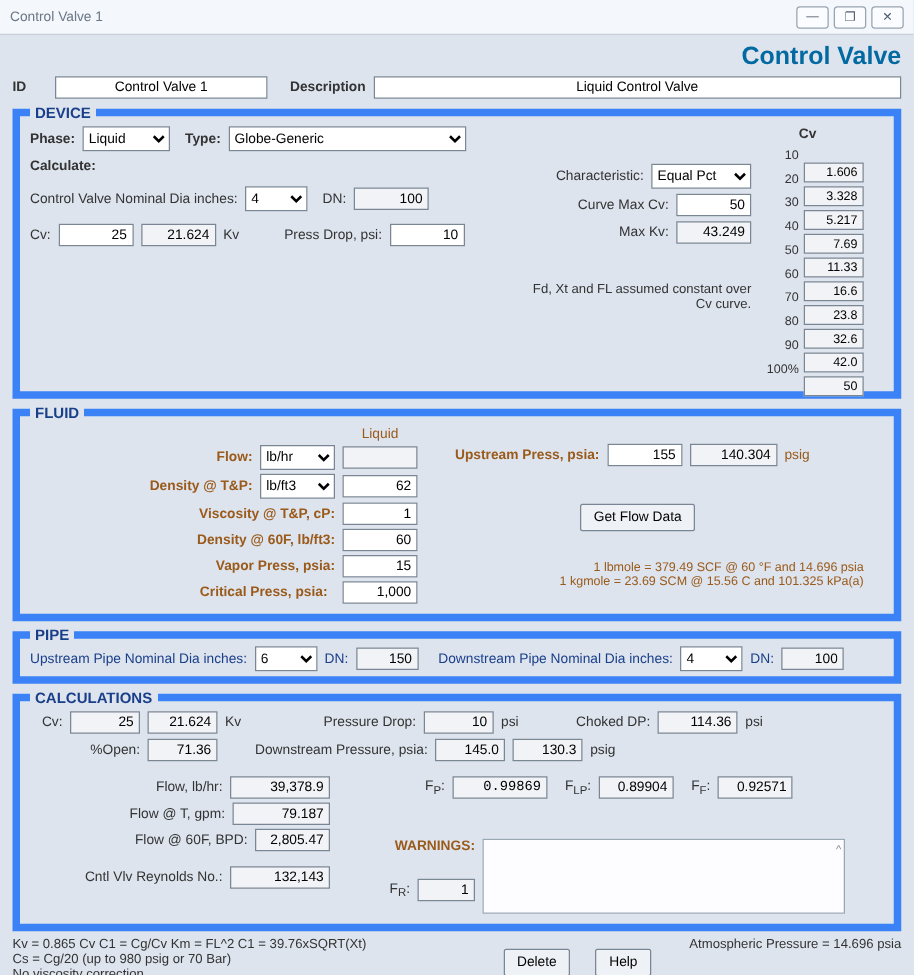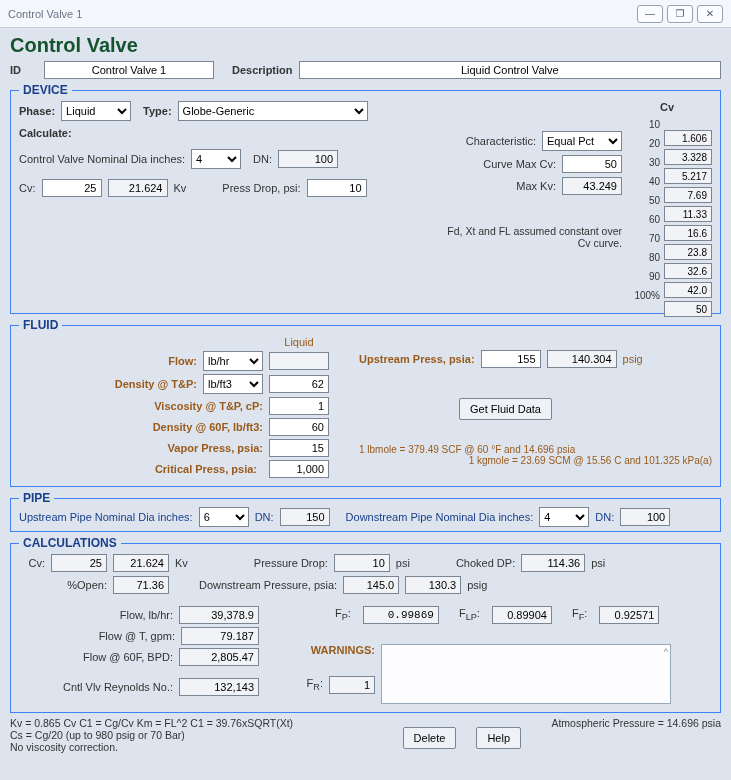--- a/index.html
+++ b/index.html
@@ -1,27 +1,27 @@
 <!DOCTYPE html>
 <html><head>
 <meta charset="utf-8">
 <style>
 * { box-sizing: border-box; font-family: "Segoe UI", Tahoma, sans-serif; }
 body { margin: 0; background: #dde4ee; width: 731px; height: 780px; overflow: hidden; font-size: 11px; color: #333; }
 .titlebar { height: 28px; background: #f4f7fb; border-bottom: 1px solid #c8cfd8; display: flex; align-items: center; padding: 0 8px; color: #6b7686; }
 .titlebar .spacer { flex: 1; }
 .titlebtn { width: 26px; height: 18px; border: 1px solid #98a3b0; border-radius: 3px; margin-left: 4px; display: flex; align-items: center; justify-content: center; background: #fafcff; font-size: 10px; color: #55606e; }
 .page { padding: 6px 10px 4px 10px; }
-.hdr { text-align: left; color: #14532d; font-size: 20px; font-weight: 700; margin: 0 0 4px 0; }
+.hdr { text-align: right; color: #0369a1; font-size: 20px; font-weight: 700; margin: 0 0 4px 0; }
 .row { display: flex; align-items: center; gap: 6px; }
 .lbl { font-weight: 700; color: #333; }
 .lbl-b { font-weight: 700; color: #9a5a1a; }
 .lbl-bx { color: #9a5a1a; }
 .lbl-nav { color: #1a3f8a; }
-fieldset { border: 1px solid #3b82f6; margin: 4px 0; padding: 4px 8px 8px 8px; }
+fieldset { border: 6px solid #3b82f6; margin: 4px 0; padding: 4px 24px 8px 8px; }
 legend { font-weight: 700; color: #1a3f8a; padding: 0 4px; font-size: 12px; }
 input[type=text] { height: 18px; border: 1px solid #7a8694; background: #fff; font-size: 11px; padding: 0 4px; text-align: right; }
 input[readonly] { background: #f1f3f6; }
 select { height: 20px; border: 1px solid #7a8694; background: #fff; font-size: 11px; }
 button { height: 22px; border: 1px solid #7a8694; background: #eef1f5; font-size: 11px; padding: 0 10px; border-radius: 2px; }
 .radio-box { display: inline-flex; align-items: center; border: 1px solid #9aa8b6; padding: 2px 6px; gap: 8px; }
 .radio-box label { display: inline-flex; align-items: center; gap: 3px; }
 .cv-table { float: right; }
 .cv-table .cv-row { display: flex; align-items: center; gap: 4px; justify-content: flex-end; height: 18px; margin-bottom: 1px; }
 .cv-table .pct { width: 28px; text-align: right; font-size: 10px; color: #333; }
@@ -180,23 +180,23 @@
         </div>
       </div>
       <div style="flex:1; padding-left:30px; padding-top:14px;">
         <div class="row" style="margin-bottom:30px;">
           <span class="lbl-b">Upstream Press, psia:</span>
           <input type="text" style="width: 60px;" value="155">
           <input type="text" readonly="" style="width: 70px;" value="140.304">
           <span class="lbl-bx">psig</span>
         </div>
         <div style="margin-bottom:24px; padding-left:100px;">
-          <button>Get Fluid Data</button>
-        </div>
-        <div class="lbl-bx" style="font-size:10px;">1 lbmole = 379.49 SCF @ 60 °F and 14.696 psia</div>
+          <button>Get Flow Data</button>
+        </div>
+        <div class="lbl-bx" style="font-size:10px;text-align:right;">1 lbmole = 379.49 SCF @ 60 °F and 14.696 psia</div>
         <div class="lbl-bx" style="font-size:10px;text-align:right;">1 kgmole = 23.69 SCM @ 15.56 C and 101.325 kPa(a)</div>
       </div>
     </div>
   </fieldset>
 
   <fieldset style="padding-top:2px; padding-bottom:4px;">
     <legend>PIPE</legend>
     <div class="row">
       <span class="lbl-nav">Upstream Pipe Nominal Dia inches:</span>
       <select style="width:50px;"><option>6</option></select>
@@ -236,29 +236,29 @@
         <div class="row" style="justify-content:flex-end; margin-bottom:3px;">
           <span>Flow, lb/hr:</span>
           <input type="text" readonly="" style="width: 80px;" value="39,378.9">
         </div>
         <div class="row" style="justify-content:flex-end; margin-bottom:3px;">
           <span>Flow @ T, gpm:</span>
           <input type="text" readonly="" style="width: 78px;" value="79.187">
         </div>
         <div class="row" style="justify-content:flex-end; margin-bottom:12px;">
           <span>Flow @ 60F, BPD:</span>
-          <input type="text" readonly="" style="width: 80px;" value="2,805.47">
+          <input type="text" readonly="" style="width: 60px;" value="2,805.47">
         </div>
         <div class="row" style="justify-content:flex-end;">
           <span>Cntl Vlv Reynolds No.:</span>
           <input type="text" readonly="" style="width: 80px;" value="132,143">
         </div>
       </div>
       <div style="flex:1; padding-left:16px;">
-        <div class="row" style="margin-bottom:20px; padding-left:60px;gap:12px;">
+        <div class="row" style="margin-bottom:32px; padding-left:60px;">
           <span>F<sub>P</sub>:</span>
           <input type="text" readonly="" style="width: 76px; font-family: Liberation Mono, monospace;" value="0.99869">
           <span style="margin-left:8px;">F<sub>LP</sub>:</span>
           <input type="text" readonly="" style="width: 60px;" value="0.89904">
           <span style="margin-left:8px;">F<sub>F</sub>:</span>
           <input type="text" readonly="" style="width: 60px;" value="0.92571">
         </div>
         <div class="row" style="align-items:flex-start;">
           <div style="width:100px;">
             <div class="lbl-b" style="text-align:right; margin-bottom:20px;">WARNINGS:</div>

